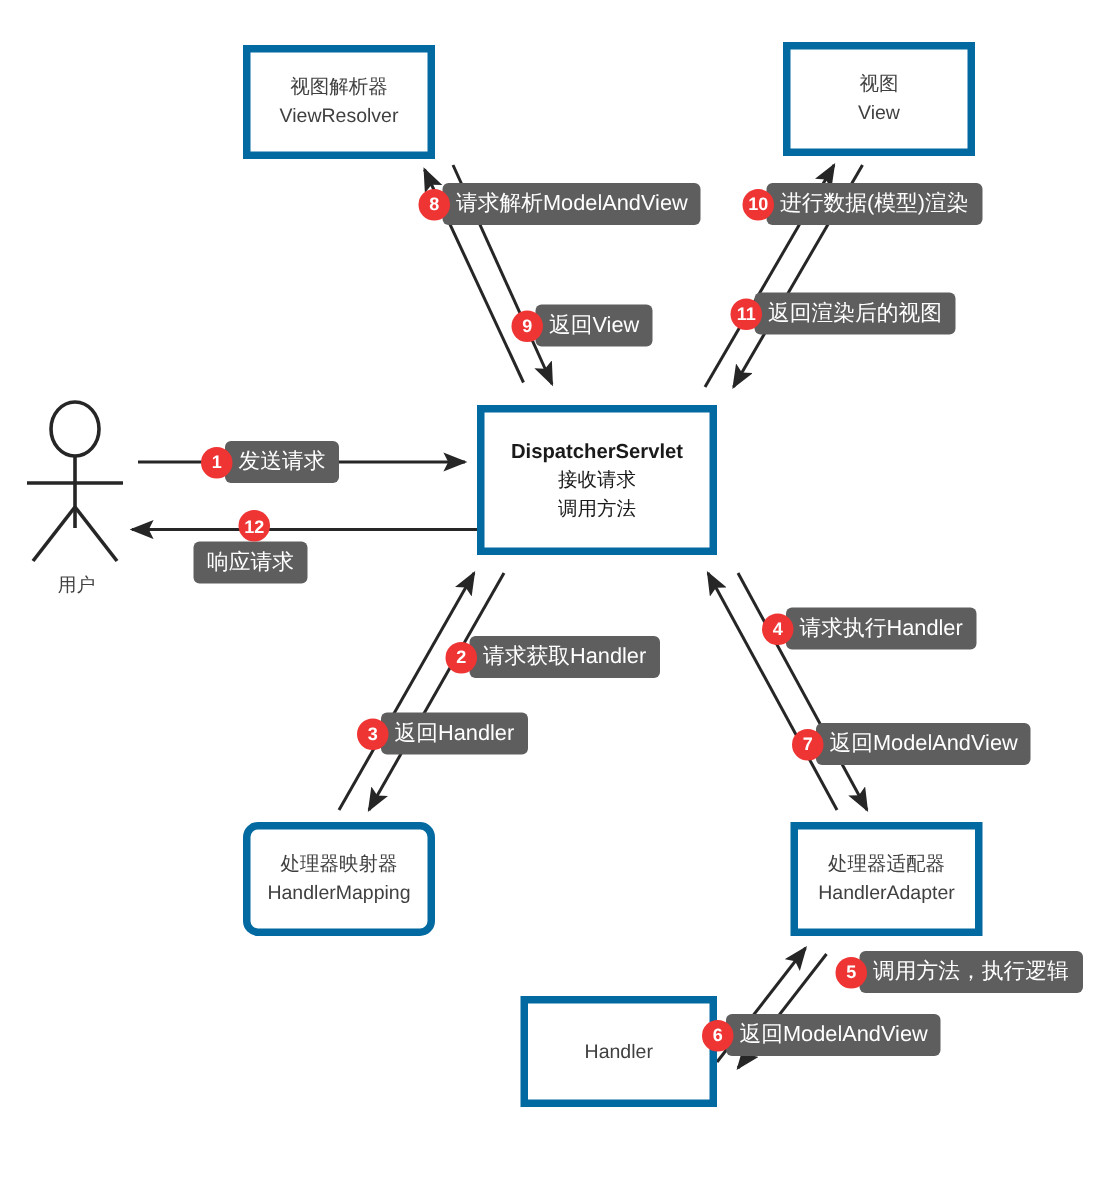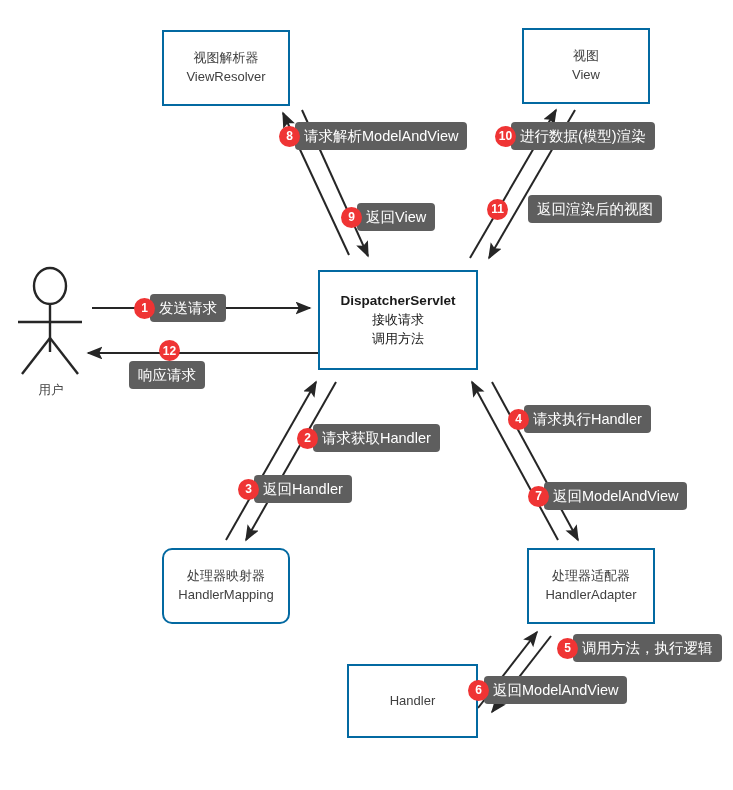--- a/index.html
+++ b/index.html
@@ -19,21 +19,21 @@
   }
   svg.layer {
     position: absolute;
     left: 0;
     top: 0;
     width: 733px;
     height: 790px;
   }
   .node-box {
     position: absolute;
-    border: 2px solid #0369a1;
+    border: 5px solid #0369a1;
     background: #ffffff;
     box-sizing: border-box;
     display: flex;
     flex-direction: column;
     align-items: center;
     justify-content: center;
     color: #404040;
     font-size: 13px;
     line-height: 1.45;
     text-align: center;
@@ -186,21 +186,21 @@
   <div class="step" style="left:495px; top:122px;">
     <div class="badge">10</div>
     <div class="plate">进行数据(模型)渲染</div>
   </div>
 
   <div class="step" style="left:341px; top:203px;">
     <div class="badge">9</div>
     <div class="plate">返回View</div>
   </div>
 
-  <div class="step" style="left:487px; top:195px;gap:25px;">
+  <div class="step" style="left:487px; top:195px;">
     <div class="badge">11</div>
     <div class="plate">返回渲染后的视图</div>
   </div>
 
   <div class="step" style="left:297px; top:424px;">
     <div class="badge">2</div>
     <div class="plate">请求获取Handler</div>
   </div>
 
   <div class="step" style="left:238px; top:475px;">

